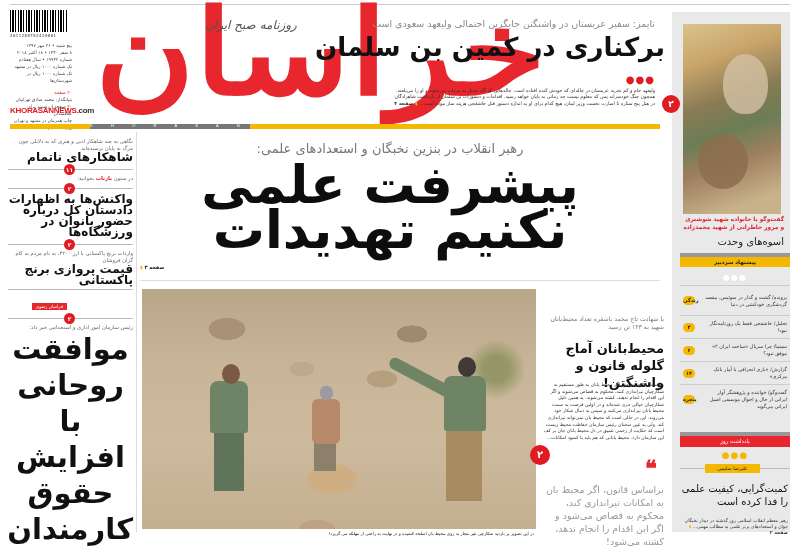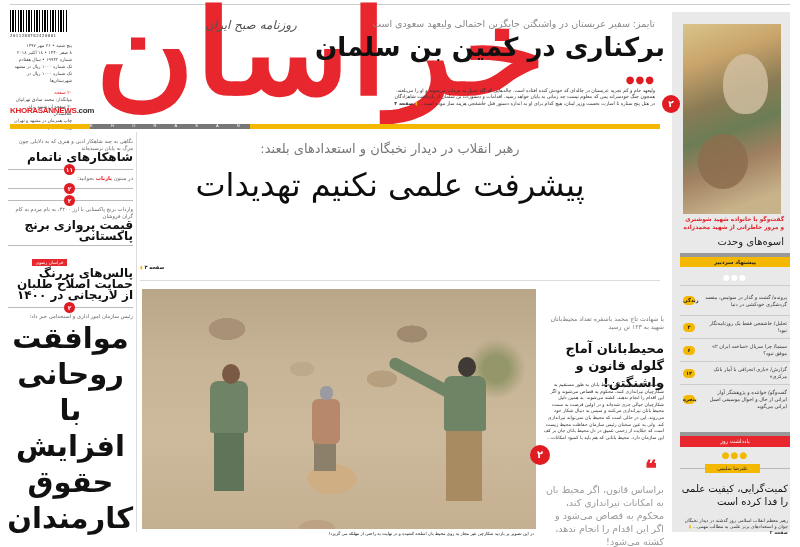--- a/index.html
+++ b/index.html
@@ -66,21 +66,21 @@
   .lc-sep { position: relative; height: 12px; }
   .lc-sep::before { content: ""; position: absolute; left: 0; right: 0; top: 6px; height: 1px; background: #bbb; }
   .lc-num { position: absolute; left: 56px; top: 1px; width: 11px; height: 11px; border-radius: 50%; background: #e01b22; color: #fff; font-size: 6px; font-weight: bold; text-align: center; line-height: 11px; }
   .lc-tag { display: inline-block; background: #e8262d; color: #fff; font-size: 4.5px; padding: 0 3px; line-height: 7px; margin-right: 42px; }
   .lc-big { font-size: 29px; font-weight: bold; line-height: 36px; color: #111; text-align: center; letter-spacing: -0.5px; }
 
   .col-divider { left: 136px; top: 132px; width: 1px; height: 400px; background: #ddd; }
 
   
   .main-kicker { left: 140px; top: 141px; width: 500px; text-align: center; font-size: 13px; color: #777; }
-  .main-head { left: 140px; top: 163px; width: 500px; text-align: center; font-size: 32px; font-weight: normal; line-height: 45px; color: #0d0d0d; letter-spacing: -1.5px; font-family: "DejaVu Sans", sans-serif; }
+  .main-head { left: 140px; top: 163px; width: 500px; text-align: center; font-size: 52px; font-weight: bold; line-height: 45px; color: #0d0d0d; letter-spacing: -1.5px; font-family: "DejaVu Sans", sans-serif; }
   .main-ref { left: 140px; top: 264px; font-size: 5px; font-weight: bold; }
   .main-ref .moon { color: #f5b800; }
   .main-sep { left: 140px; top: 280px; width: 520px; height: 1px; background: #ddd; }
 
   
   .photo { left: 142px; top: 289px; width: 394px; height: 250px; overflow: hidden;
     background:
       radial-gradient(ellipse 40px 25px at 190px 190px, #cfae84 60%, transparent 62%),
       radial-gradient(ellipse 30px 18px at 85px 40px, #a89176 60%, transparent 62%),
       radial-gradient(ellipse 25px 14px at 270px 45px, #9f8a70 60%, transparent 62%),
@@ -204,41 +204,41 @@
 
   <div class="lc-kicker">
     <span>در ستون</span>
     <span class="red">بازتاب</span>
     <span>بخوانید:</span>
   </div>
   <div class="lc-sep">
       <span class="lc-num">۲</span>
     </div>
 
+  <div class="lc-title">واکنش‌ها به اظهارات دادستان کل درباره حضور بانوان در ورزشگاه‌ها</div>
   <div class="lc-sep">
       <span class="lc-num">۲</span>
     </div>
 
   <div class="lc-kicker">واردات برنج پاکستانی با ارز ۴۲۰۰، به نام مردم به کام گران فروشان</div>
   <div class="lc-title">قیمت پروازی برنج پاکستانی</div>
   <div style="height:4px; border-bottom:1px solid #bbb; margin-bottom:3px"></div>
   <div style="text-align:center"><span class="lc-tag">خراسان رضوی</span></div>
 
-  <div class="lc-title">پالس‌های پررنگ حمایت اصلاح طلبان از لاریجانی در ۱۴۰۰</div>
   <div class="lc-sep">
       <span class="lc-num">۲</span>
     </div>
 
   <div class="lc-kicker">رئیس سازمان امور اداری و استخدامی خبر داد:</div>
   <div class="lc-big">موافقت روحانی با افزایش حقوق کارمندان</div>
 
 </div>
 <div class="abs col-divider"></div>
 
-<div class="abs main-kicker rtl" style="text-align:center">رهبر انقلاب در دیدار نخبگان و استعدادهای بلعند:</div>
+<div class="abs main-kicker rtl" style="text-align:center">رهبر انقلاب در بنزین نخبگان و استعدادهای علمی:</div>
 <div class="abs main-head rtl" style="text-align:center">
   <div>پیشرفت علمی نکنیم تهدیدات</div>
 </div>
 <div class="abs main-ref"><span class="moon">◖</span> <span>صفحه ۳</span></div>
 <div class="abs main-sep"></div>
 
 <div class="abs photo">
   <div class="veg"></div>
   <div class="person p1-legs"></div>
   <div class="person p1-body"></div>

